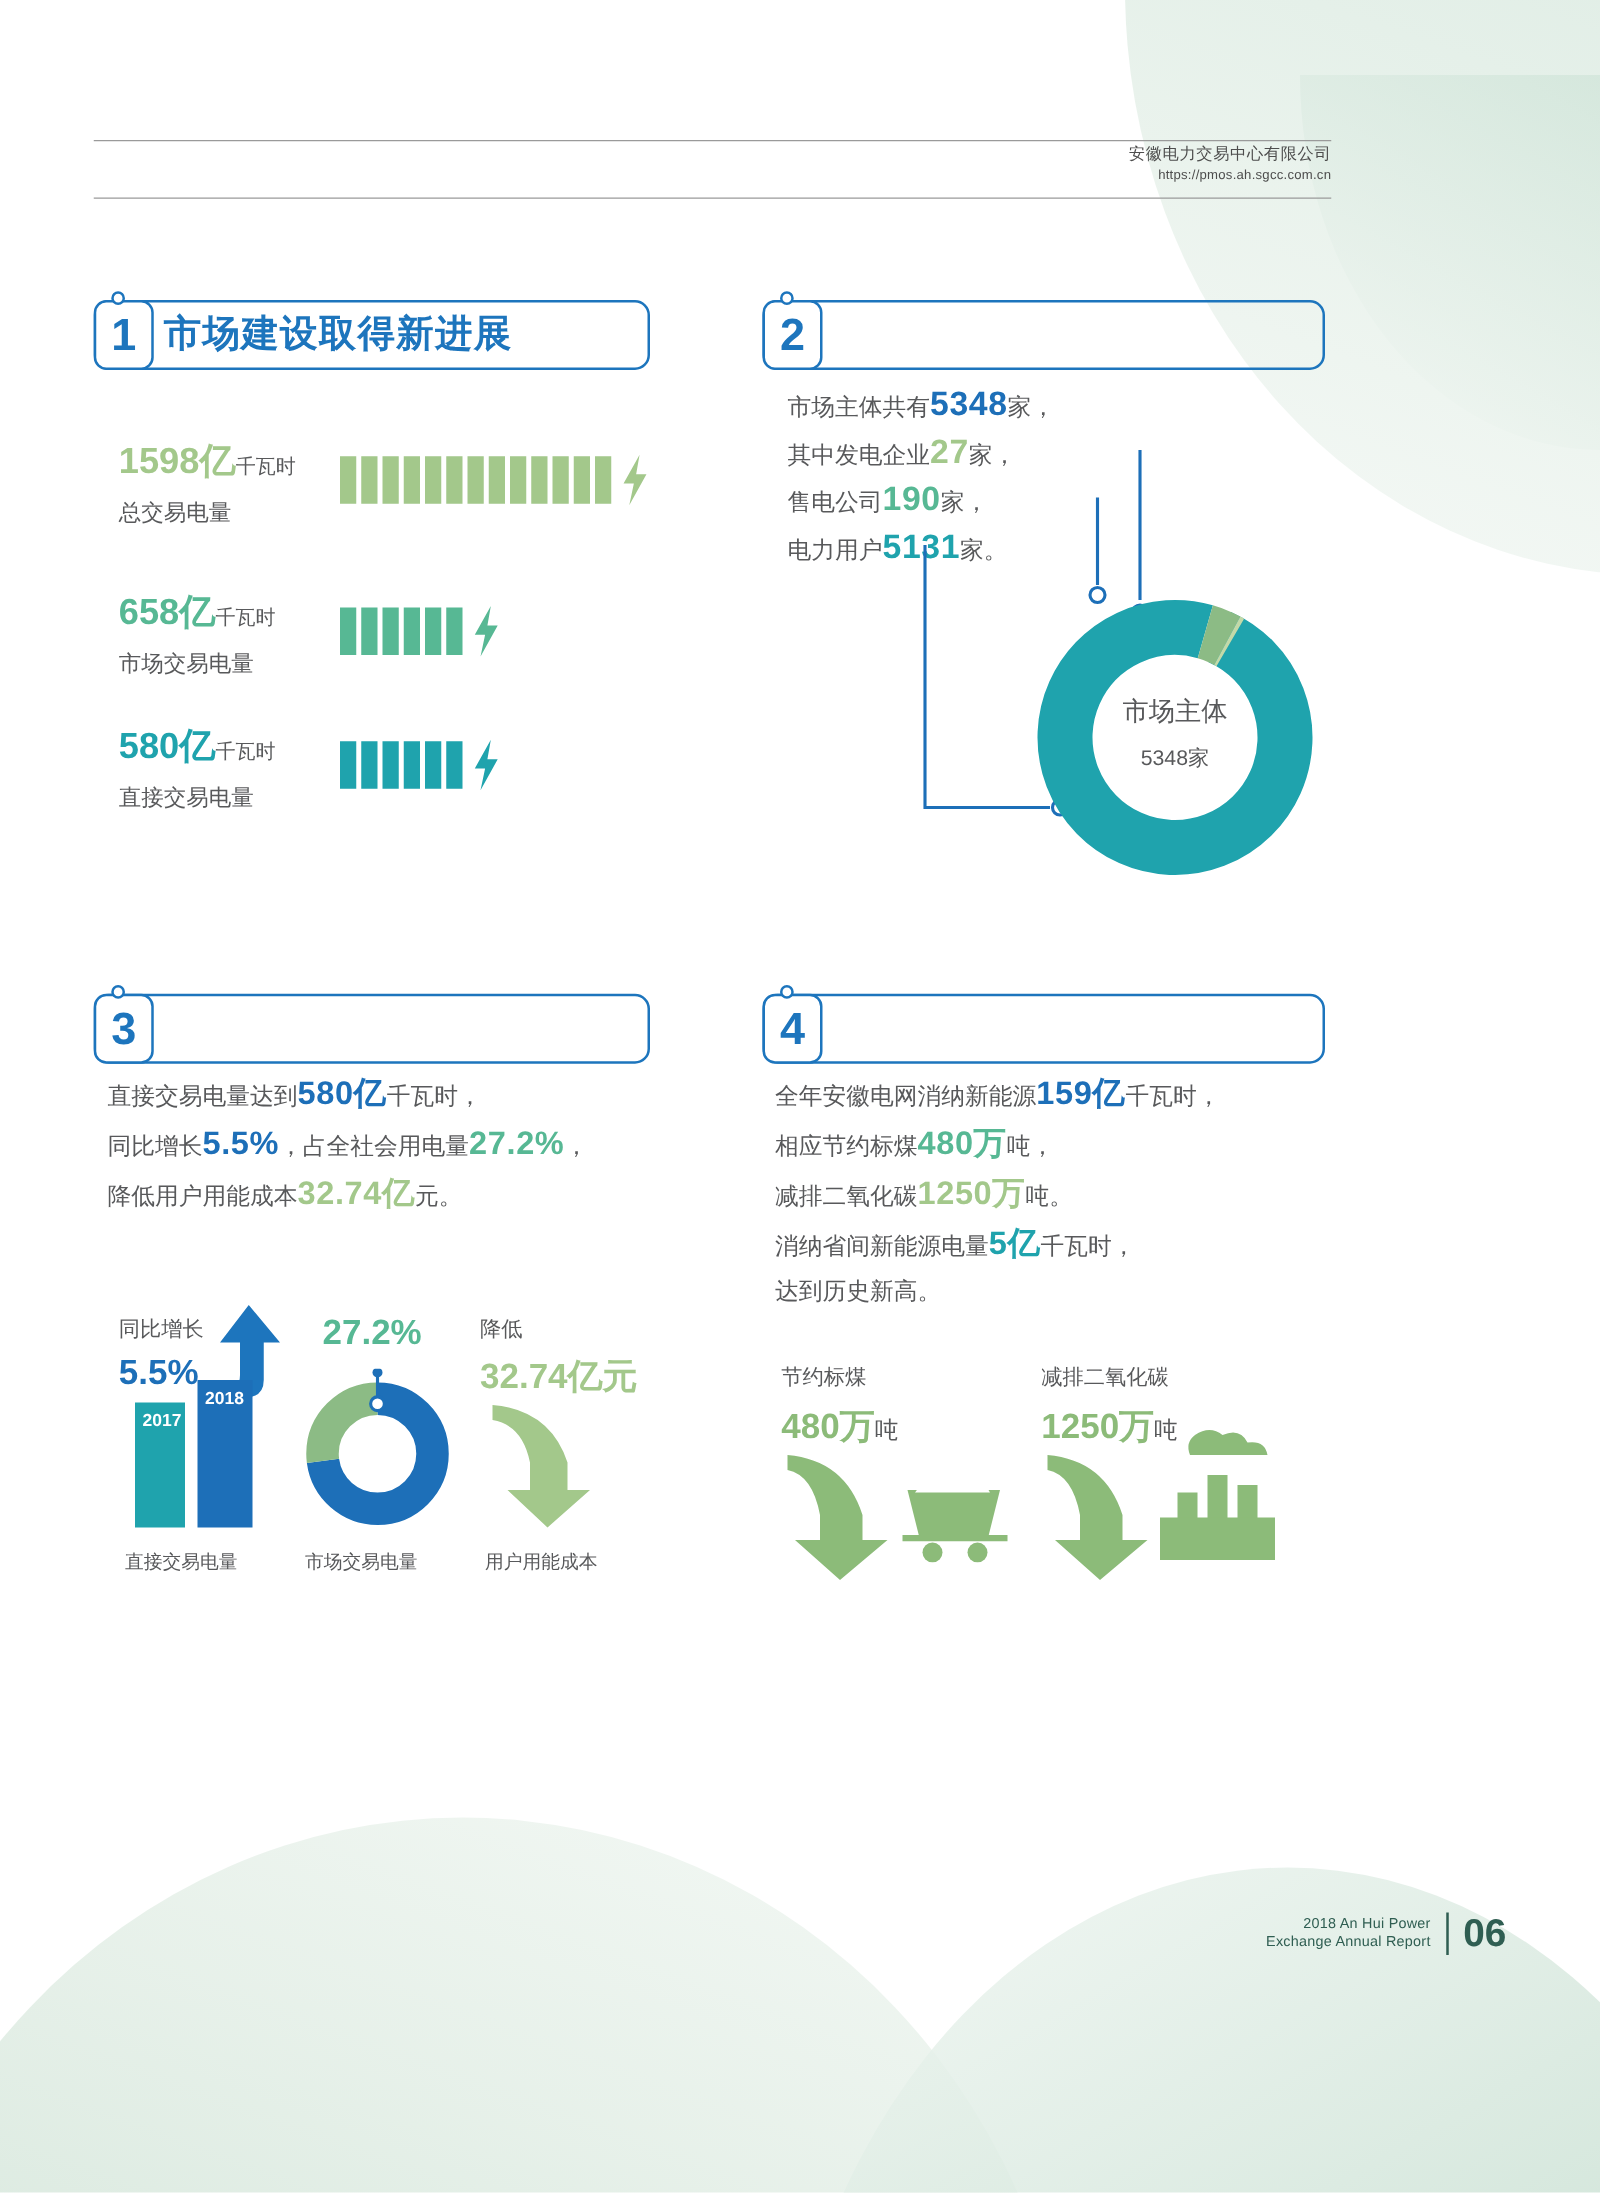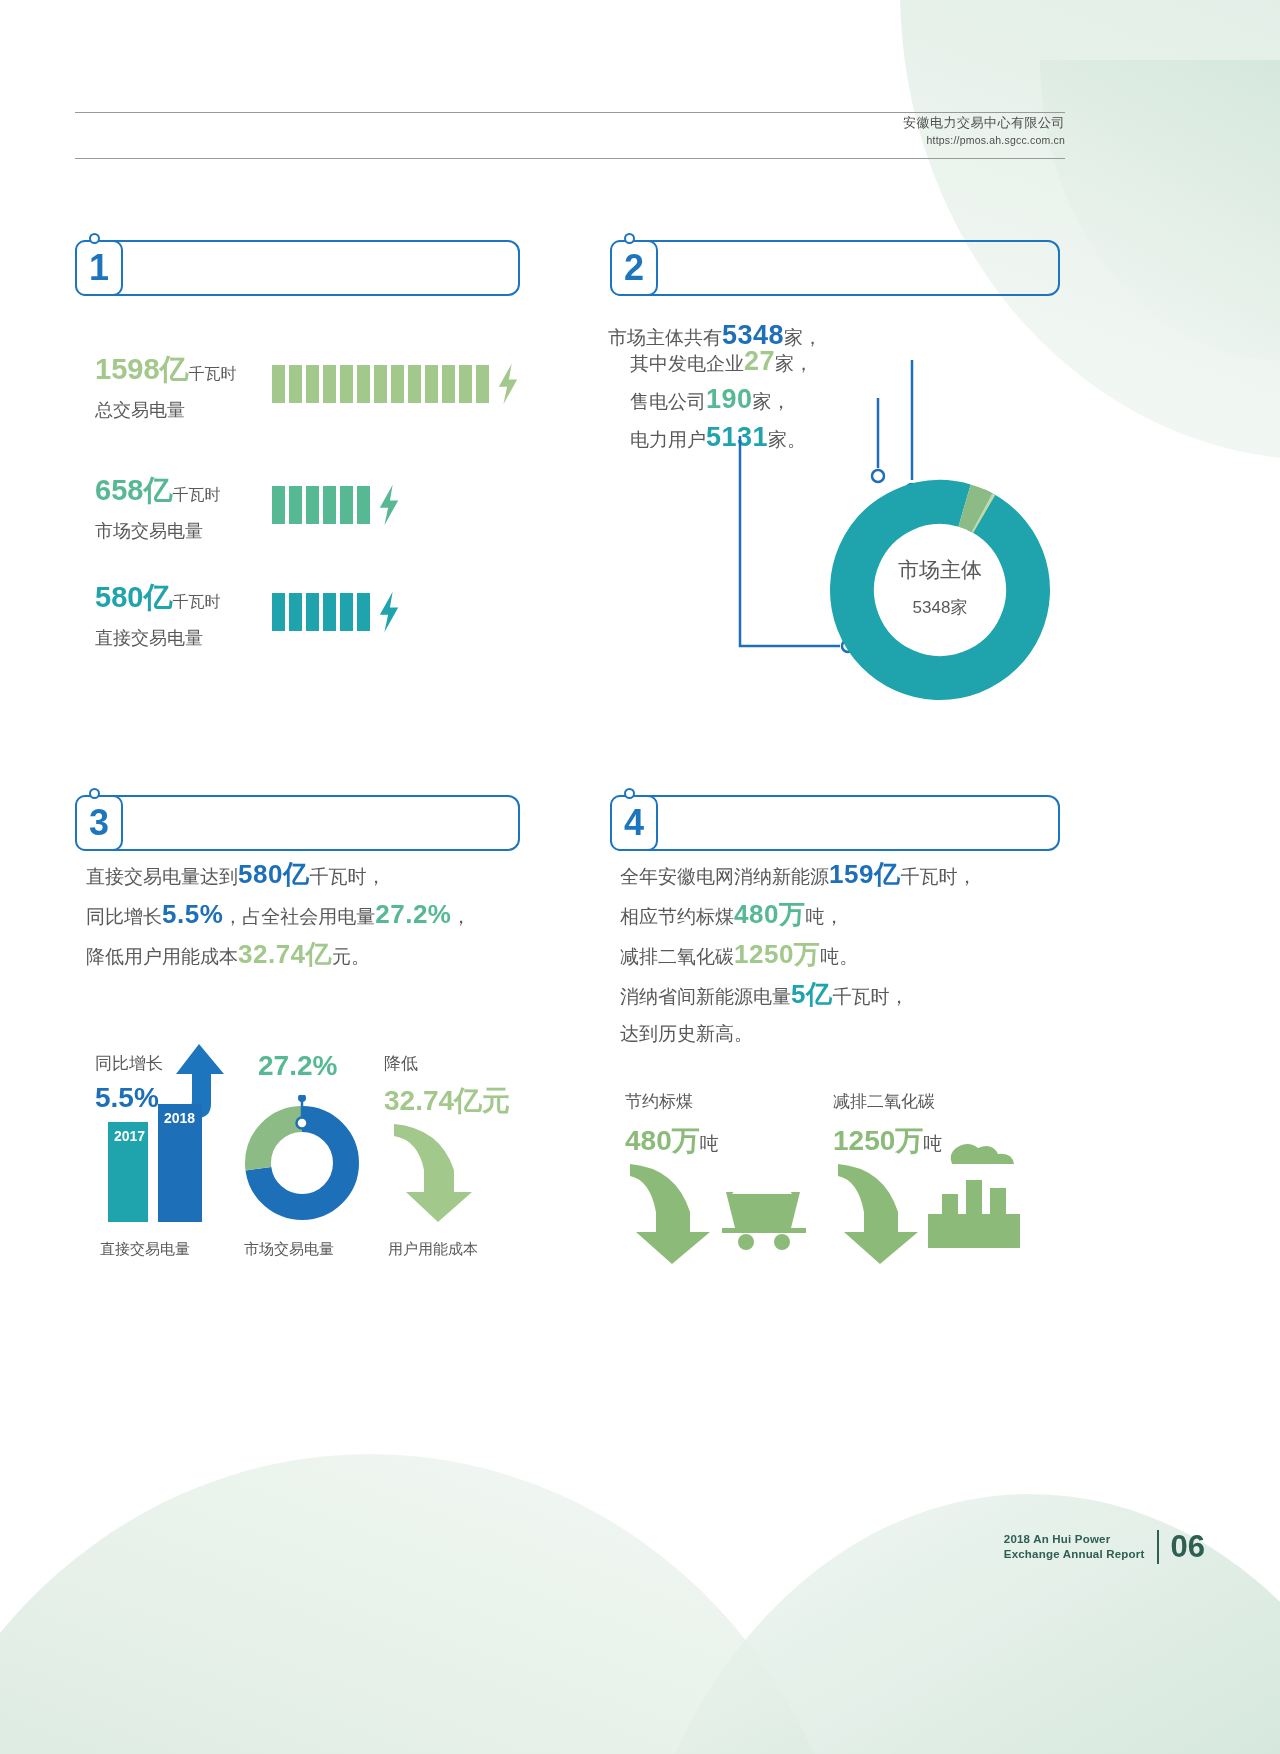--- a/index.html
+++ b/index.html
@@ -87,21 +87,21 @@
   .para b{font-size:26px;font-weight:bold;letter-spacing:.5px;}
 
   
   .viz-cap{position:absolute;font-size:17px;color:#58595b;white-space:nowrap;}
   .viz-big{position:absolute;font-size:28px;font-weight:bold;white-space:nowrap;}
   .viz-foot{position:absolute;font-size:15px;color:#58595b;white-space:nowrap;}
   .bar-tag{position:absolute;color:#fff;font-size:14px;font-weight:bold;}
 
   
   .ftr{position:absolute;right:75px;bottom:190px;display:flex;align-items:center;gap:12px;}
-  .ftr-txt{text-align:left;font-size:11.5px;font-weight:bold;color:#2f5e52;line-height:15px;letter-spacing:.2px;}
+  .ftr-txt{text-align:right;font-size:11.5px;font-weight:normal;color:#2f5e52;line-height:15px;letter-spacing:.2px;}
   .ftr-bar{width:2px;height:34px;background:#2f5e52;}
   .ftr-num{font-size:31px;font-weight:bold;color:#2f5e52;line-height:34px;}
 </style>
 </head>
 <body>
 
 <div class="blob-tr"></div>
 <div class="blob-tr2"></div>
 <div class="blob-bl"></div>
 <div class="blob-br"></div>
@@ -110,20 +110,21 @@
 <div class="hdr-rule-bot"></div>
 <div class="hdr-text">
   <div class="hdr-company">安徽电力交易中心有限公司</div>
   <div class="hdr-url">https://pmos.ah.sgcc.com.cn</div>
 </div>
 
 <div class="sec-head" style="left:75px;top:240px;width:445px;">
   <div class="chip" style="width:445px;"></div>
   <div class="chip-num">1</div>
   <div class="chip-dot"></div>
+  <div class="chip-title">市场建设取得新进展</div>
 </div>
 
 <div class="kpi" style="left:95px;top:352px;">
   <div class="kpi-val" style="color:#a3c88b;">
     <span>1598亿</span><span class="kpi-unit">千瓦时</span>
   </div>
   <div class="kpi-label">总交易电量</div>
 </div>
 <div class="batt" style="left:272px;top:362px;">
   <div class="cell" style="background:#a3c88b;"></div>
@@ -179,21 +180,21 @@
     <polygon points="16,0 2,25 11,25 7,44 22,17 13,17" fill="#1fa3ad"></polygon>
   </svg>
 </div>
 
 <div class="sec-head" style="left:610px;top:240px;width:450px;">
   <div class="chip" style="width:450px;"></div>
   <div class="chip-num">2</div>
   <div class="chip-dot"></div>
 </div>
 
-<div class="s2-line" style="left:608px;top:310px;margin-top:12px;">
+<div class="s2-line" style="left:630px;top:310px;">
   <span>市场主体共有</span><b style="color:#1d6fb8;">5348</b><span>家，</span>
 </div>
 <div class="s2-line" style="left:630px;top:348px;">
   <span>其中发电企业</span><b style="color:#a3c88b;">27</b><span>家，</span>
 </div>
 <div class="s2-line" style="left:630px;top:386px;">
   <span>售电公司</span><b style="color:#57b894;">190</b><span>家，</span>
 </div>
 <div class="s2-line" style="left:630px;top:424px;">
   <span>电力用户</span><b style="color:#1fa3ad;">5131</b><span>家。</span>

